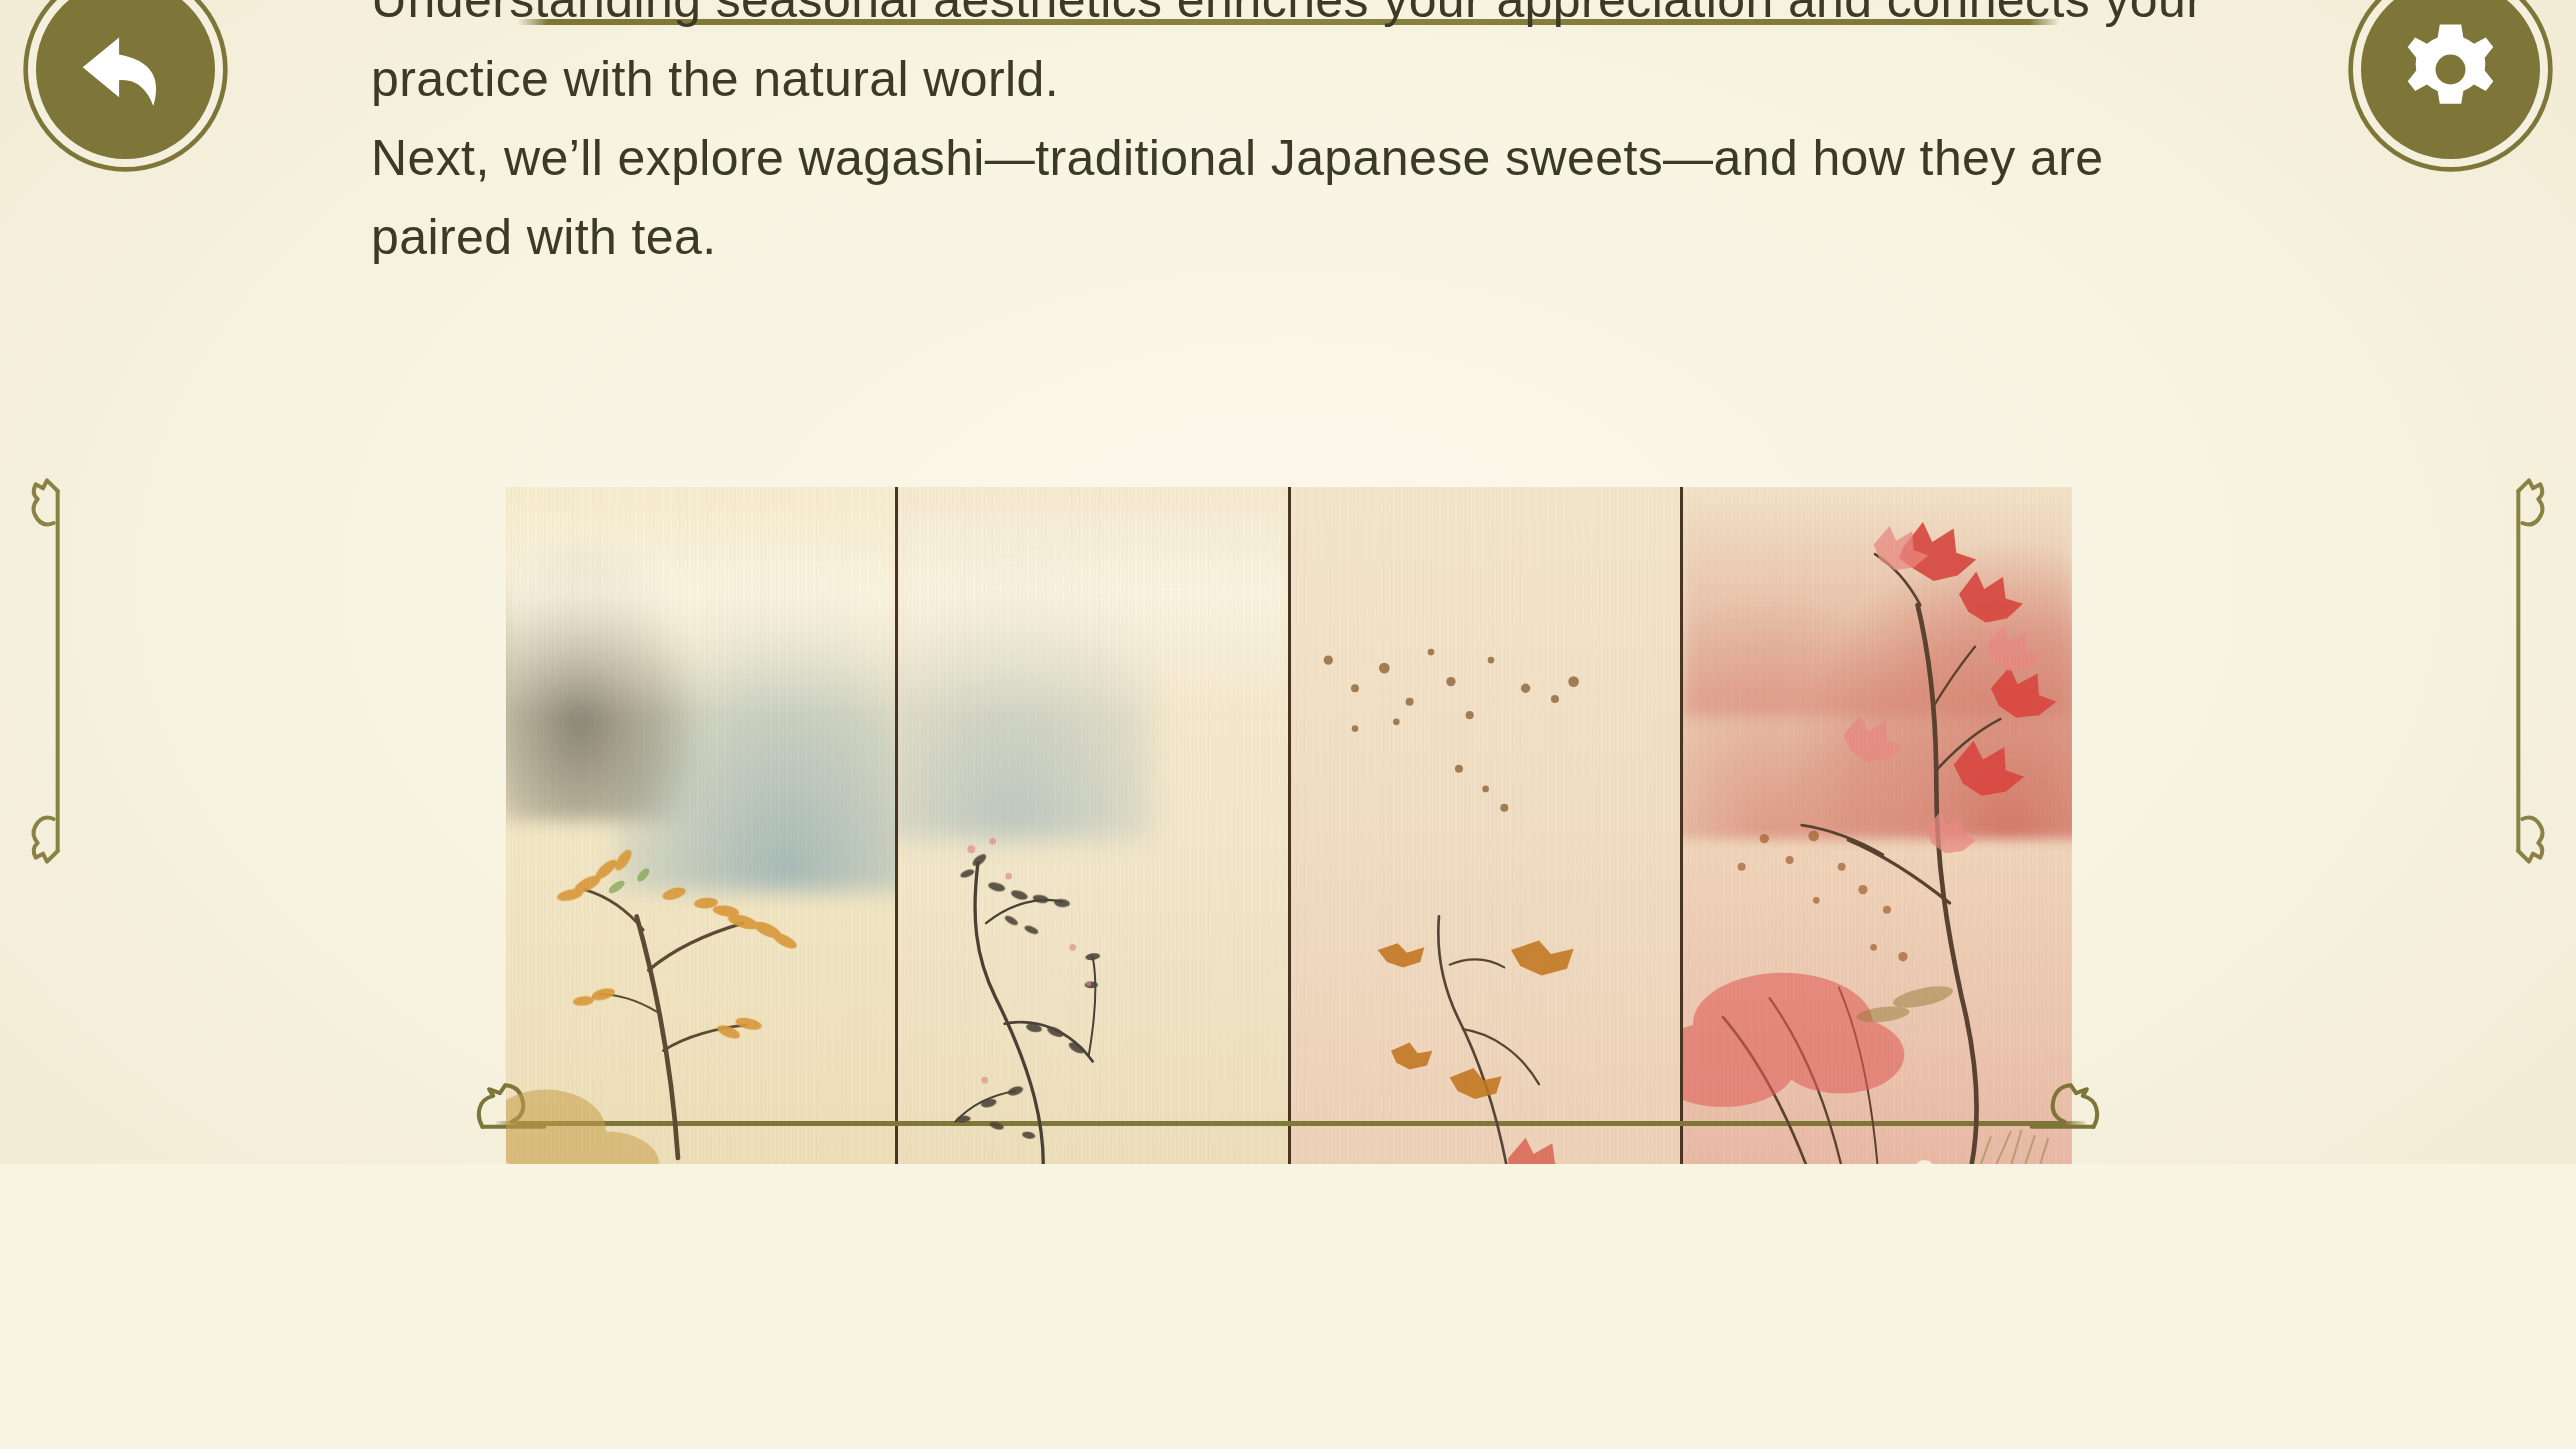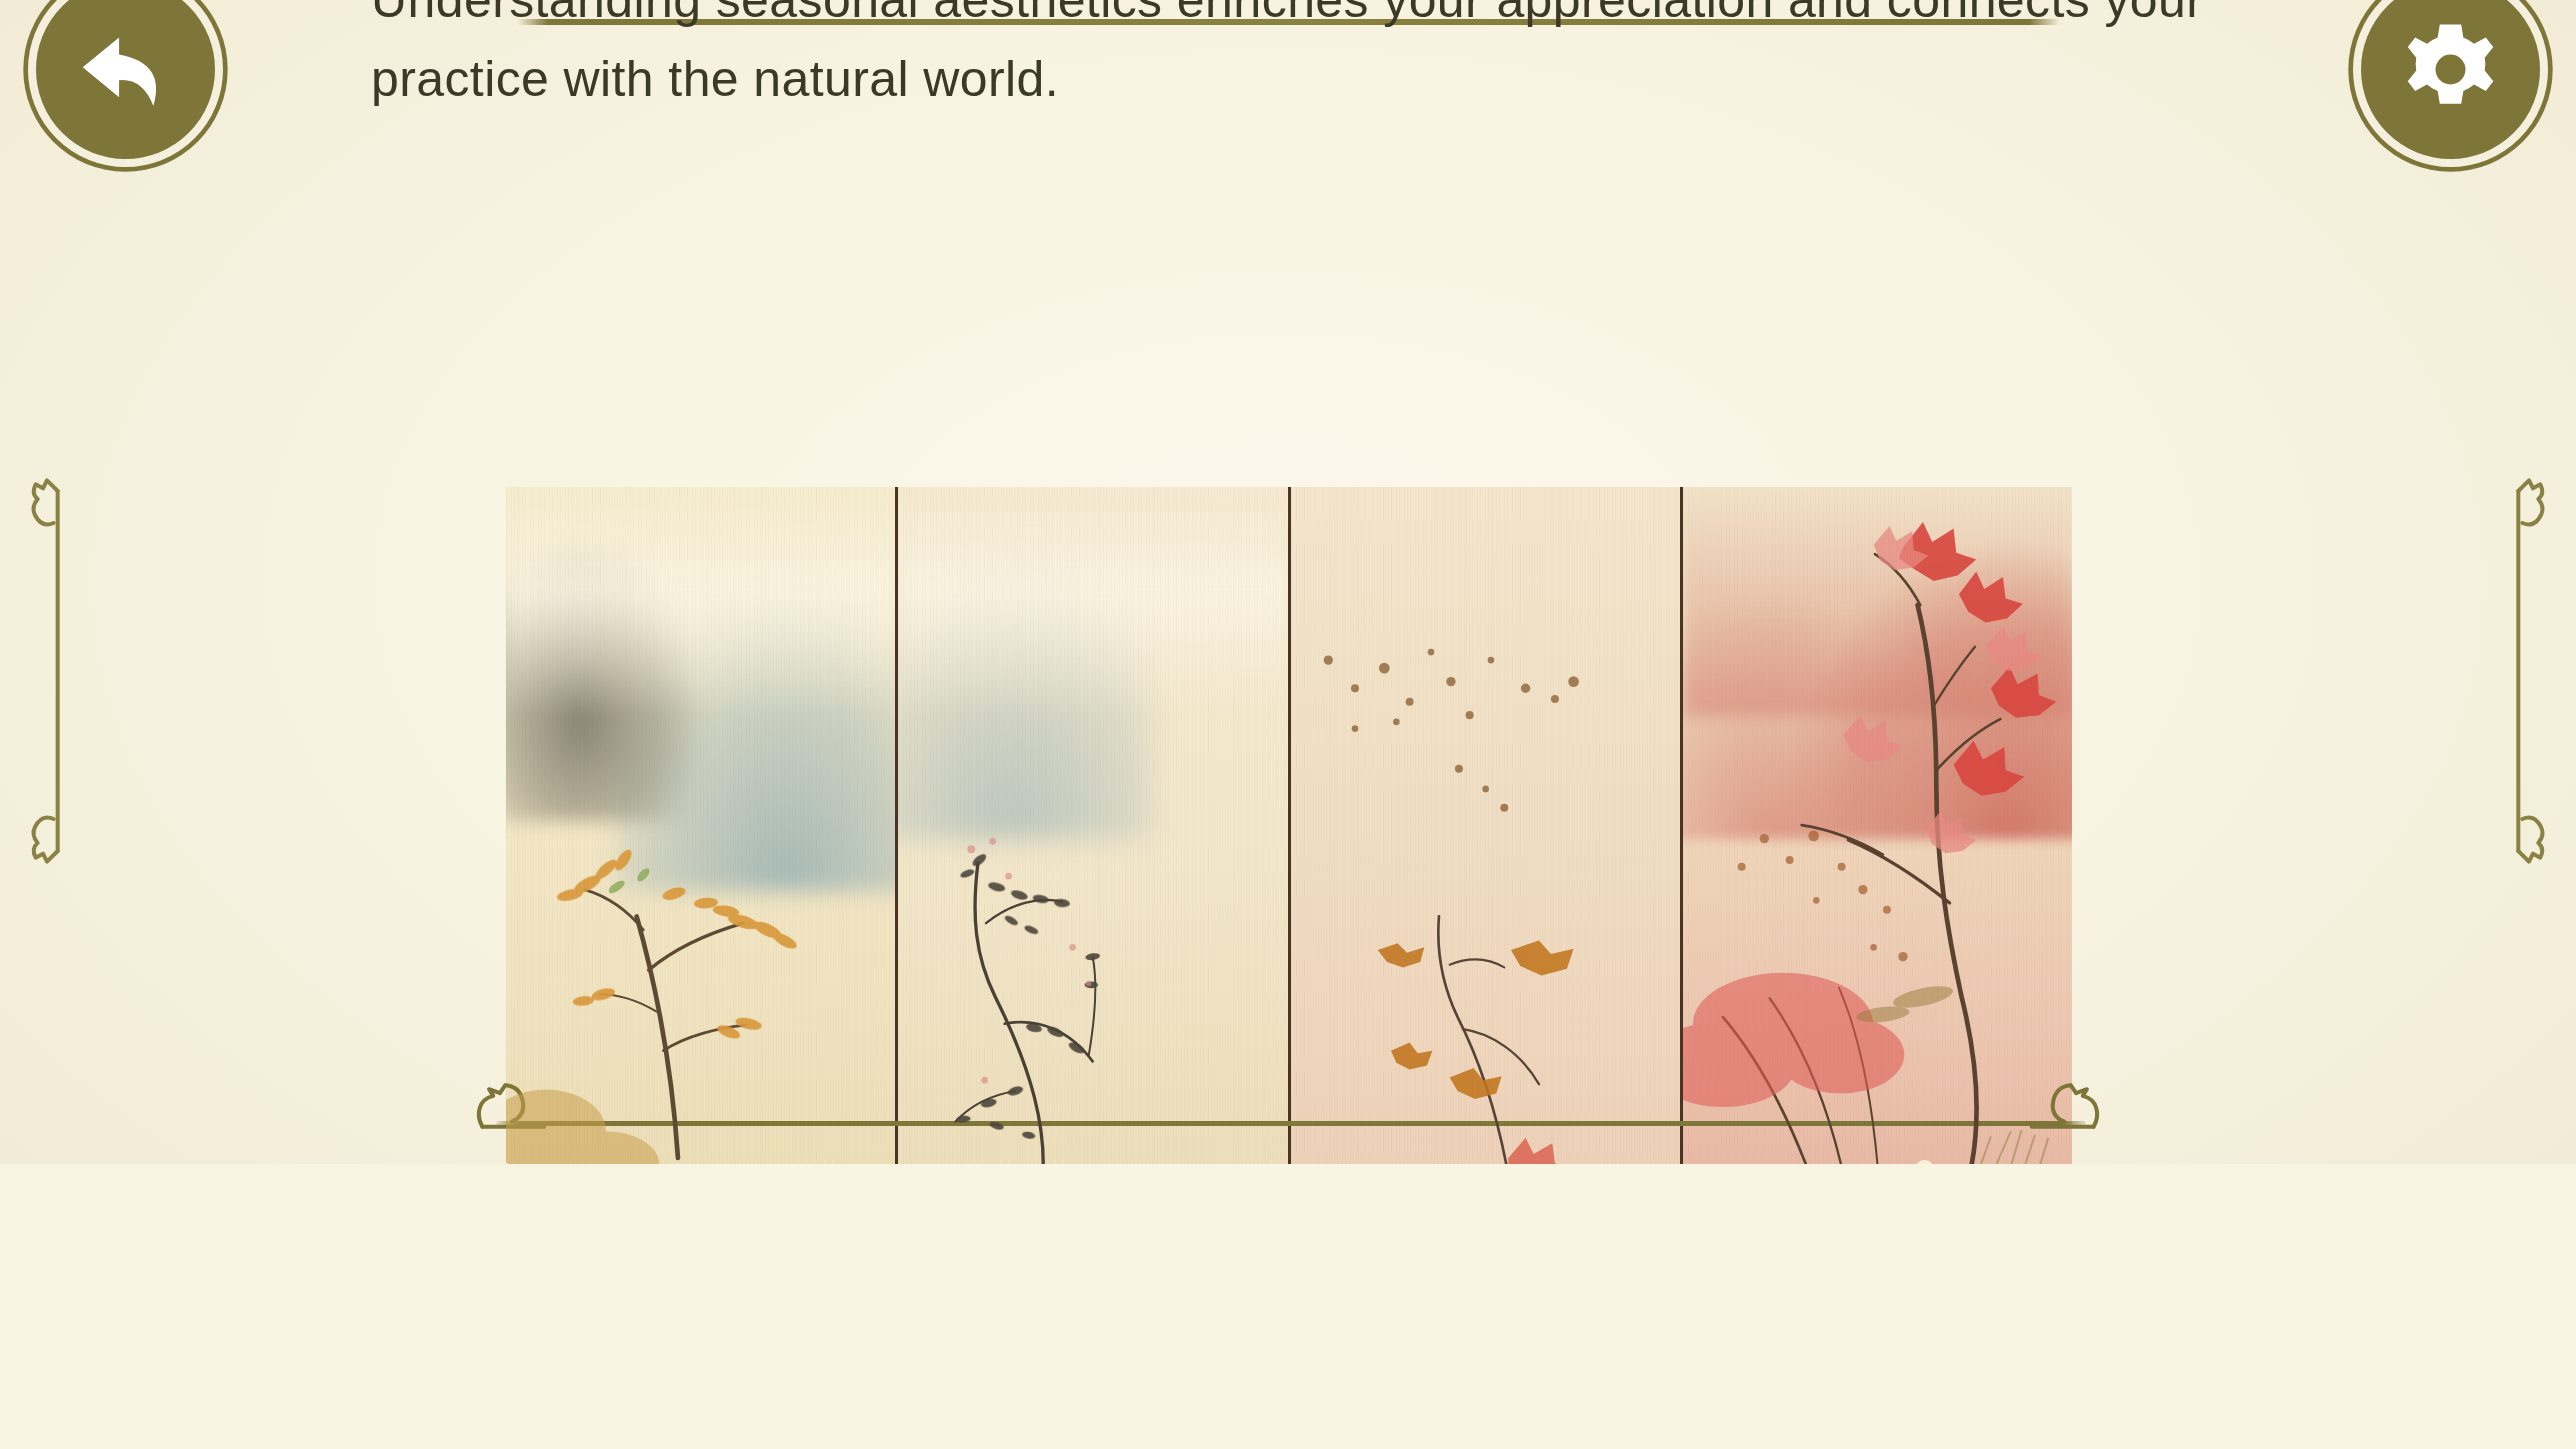--- a/index.html
+++ b/index.html
@@ -308,20 +308,21 @@
       <g fill="none" stroke="#8a8244" stroke-width="6" stroke-linecap="round" stroke-linejoin="round" transform="translate(60,0) scale(-1,1)">
         <path d="M46 40 L46 580"></path>
         <path d="M46 40 L30 24 L24 36 L13 30 Q6 44 16 52 Q6 64 12 76 Q22 96 40 88"></path>
         <path d="M46 580 L30 596 L24 584 L13 590 Q6 576 16 568 Q6 556 12 544 Q22 524 40 532"></path>
       </g>
     </svg>
   </div>
 
   <div id="lesson-text">
     <p class="clipped">Understanding seasonal aesthetics enriches your appreciation and connects your practice with the natural world.</p>
+    <p>Next, we’ll explore wagashi—traditional Japanese sweets—and how they are paired with tea.</p>
   </div>
 
   <div id="illustration">
     <div class="panels">
 
       <div class="panel p1">
         <div class="wash mtn-blue"></div>
         <div class="wash ink-forest"></div>
         <div class="wash mist"></div>
         <div class="branch-layer">

